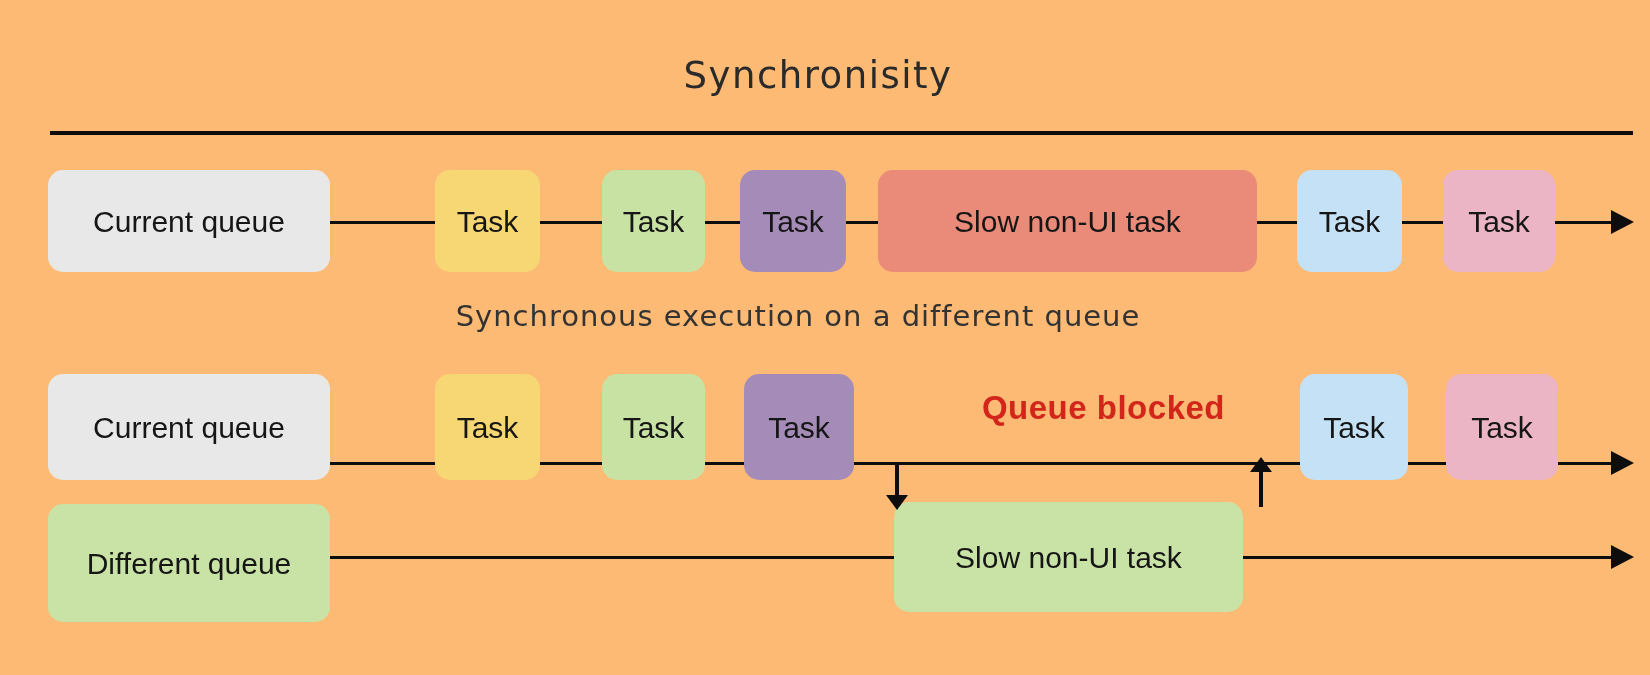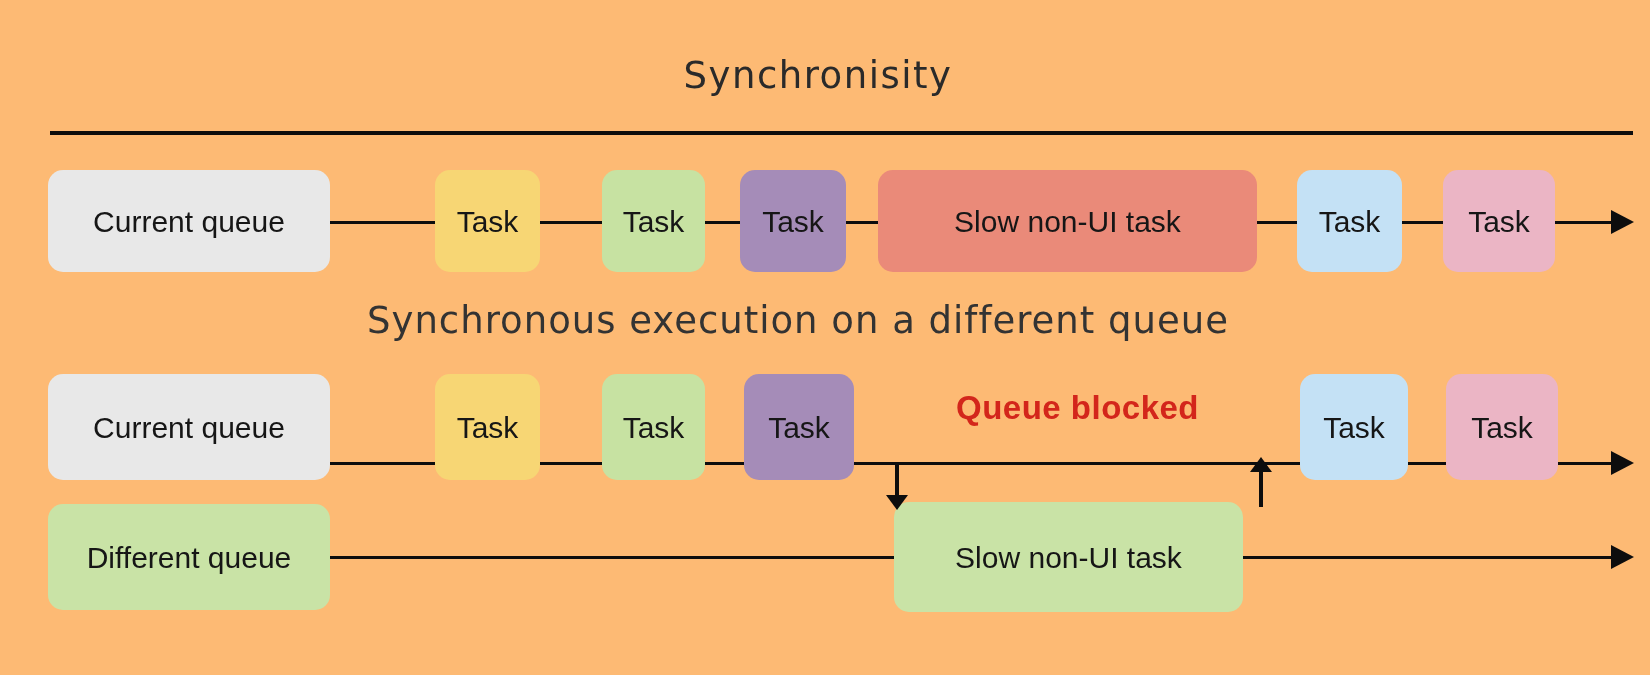--- a/index.html
+++ b/index.html
@@ -7,21 +7,21 @@
     position:relative; width:1650px; height:675px; background:#fdba74;
     font-family:"Liberation Sans", sans-serif; overflow:hidden;
   }
   .title {
     position:absolute; top:54px; left:0; width:1636px; text-align:center;
     font-size:37px; color:#2a2a2a; letter-spacing:1.5px;
     font-family:"DejaVu Sans", sans-serif;
   }
   .subtitle {
     position:absolute; top:299px; left:0; width:1596px; text-align:center;
-    font-size:37px; color:#333333; letter-spacing:1px;
+    font-size:29px; color:#333333; letter-spacing:1px;
     font-family:"DejaVu Sans", sans-serif;
   }
   .rule { position:absolute; left:50px; top:131px; width:1583px; height:4px; background:#0d0d0d; }
   .tl   { position:absolute; height:3px; background:#0d0d0d; z-index:1; }
   .box {
     position:absolute; border-radius:15px; display:flex; align-items:center;
     justify-content:center; font-size:30px; color:#161616; z-index:2;
     text-align:left; line-height:1.1;
   }
   .ah-right {
@@ -34,21 +34,21 @@
     border-left:11px solid transparent; border-right:11px solid transparent;
     border-top:15px solid #0d0d0d;
   }
   .ah-up {
     position:absolute; width:0; height:0; z-index:3;
     border-left:11px solid transparent; border-right:11px solid transparent;
     border-bottom:15px solid #0d0d0d;
   }
   .stem { position:absolute; width:4px; background:#0d0d0d; z-index:3; }
   .blocked {
-    position:absolute; top:389px; left:930px; width:295px; text-align:center;
+    position:absolute; top:389px; left:930px; width:295px; text-align:right;
     font-size:33px; font-weight:bold; letter-spacing:0.5px;
   }
 </style>
 </head>
 <body>
 
 <div class="canvas">
 
   <div class="title">Synchronisity</div>
   <div class="rule"></div>
@@ -79,16 +79,16 @@
   <div class="blocked" style="color: rgb(211, 38, 27);">Queue blocked</div>
 
   <div class="stem" style="left:895px; top:465px; height:32px;"></div>
   <div class="ah-down" style="left:886px; top:495px;"></div>
   <div class="stem" style="left:1259px; top:469px; height:38px;"></div>
   <div class="ah-up" style="left:1250px; top:457px;"></div>
 
   <div class="tl" style="left:330px; top:556px; width:1285px;"></div>
   <div class="ah-right" style="left:1611px; top:545px;"></div>
 
-  <div class="box" style="left: 48px; top: 504px; width: 282px; height: 106px; background-color: rgb(201, 227, 166);">Different queue</div>
+  <div class="box" style="left: 48px; top: 504px; width: 282px; height: 118px; background-color: rgb(201, 227, 166);">Different queue</div>
   <div class="box" style="left: 894px; top: 502px; width: 349px; height: 110px; background-color: rgb(201, 227, 166);">Slow non-UI task</div>
 
 </div>
 
 </body></html>

